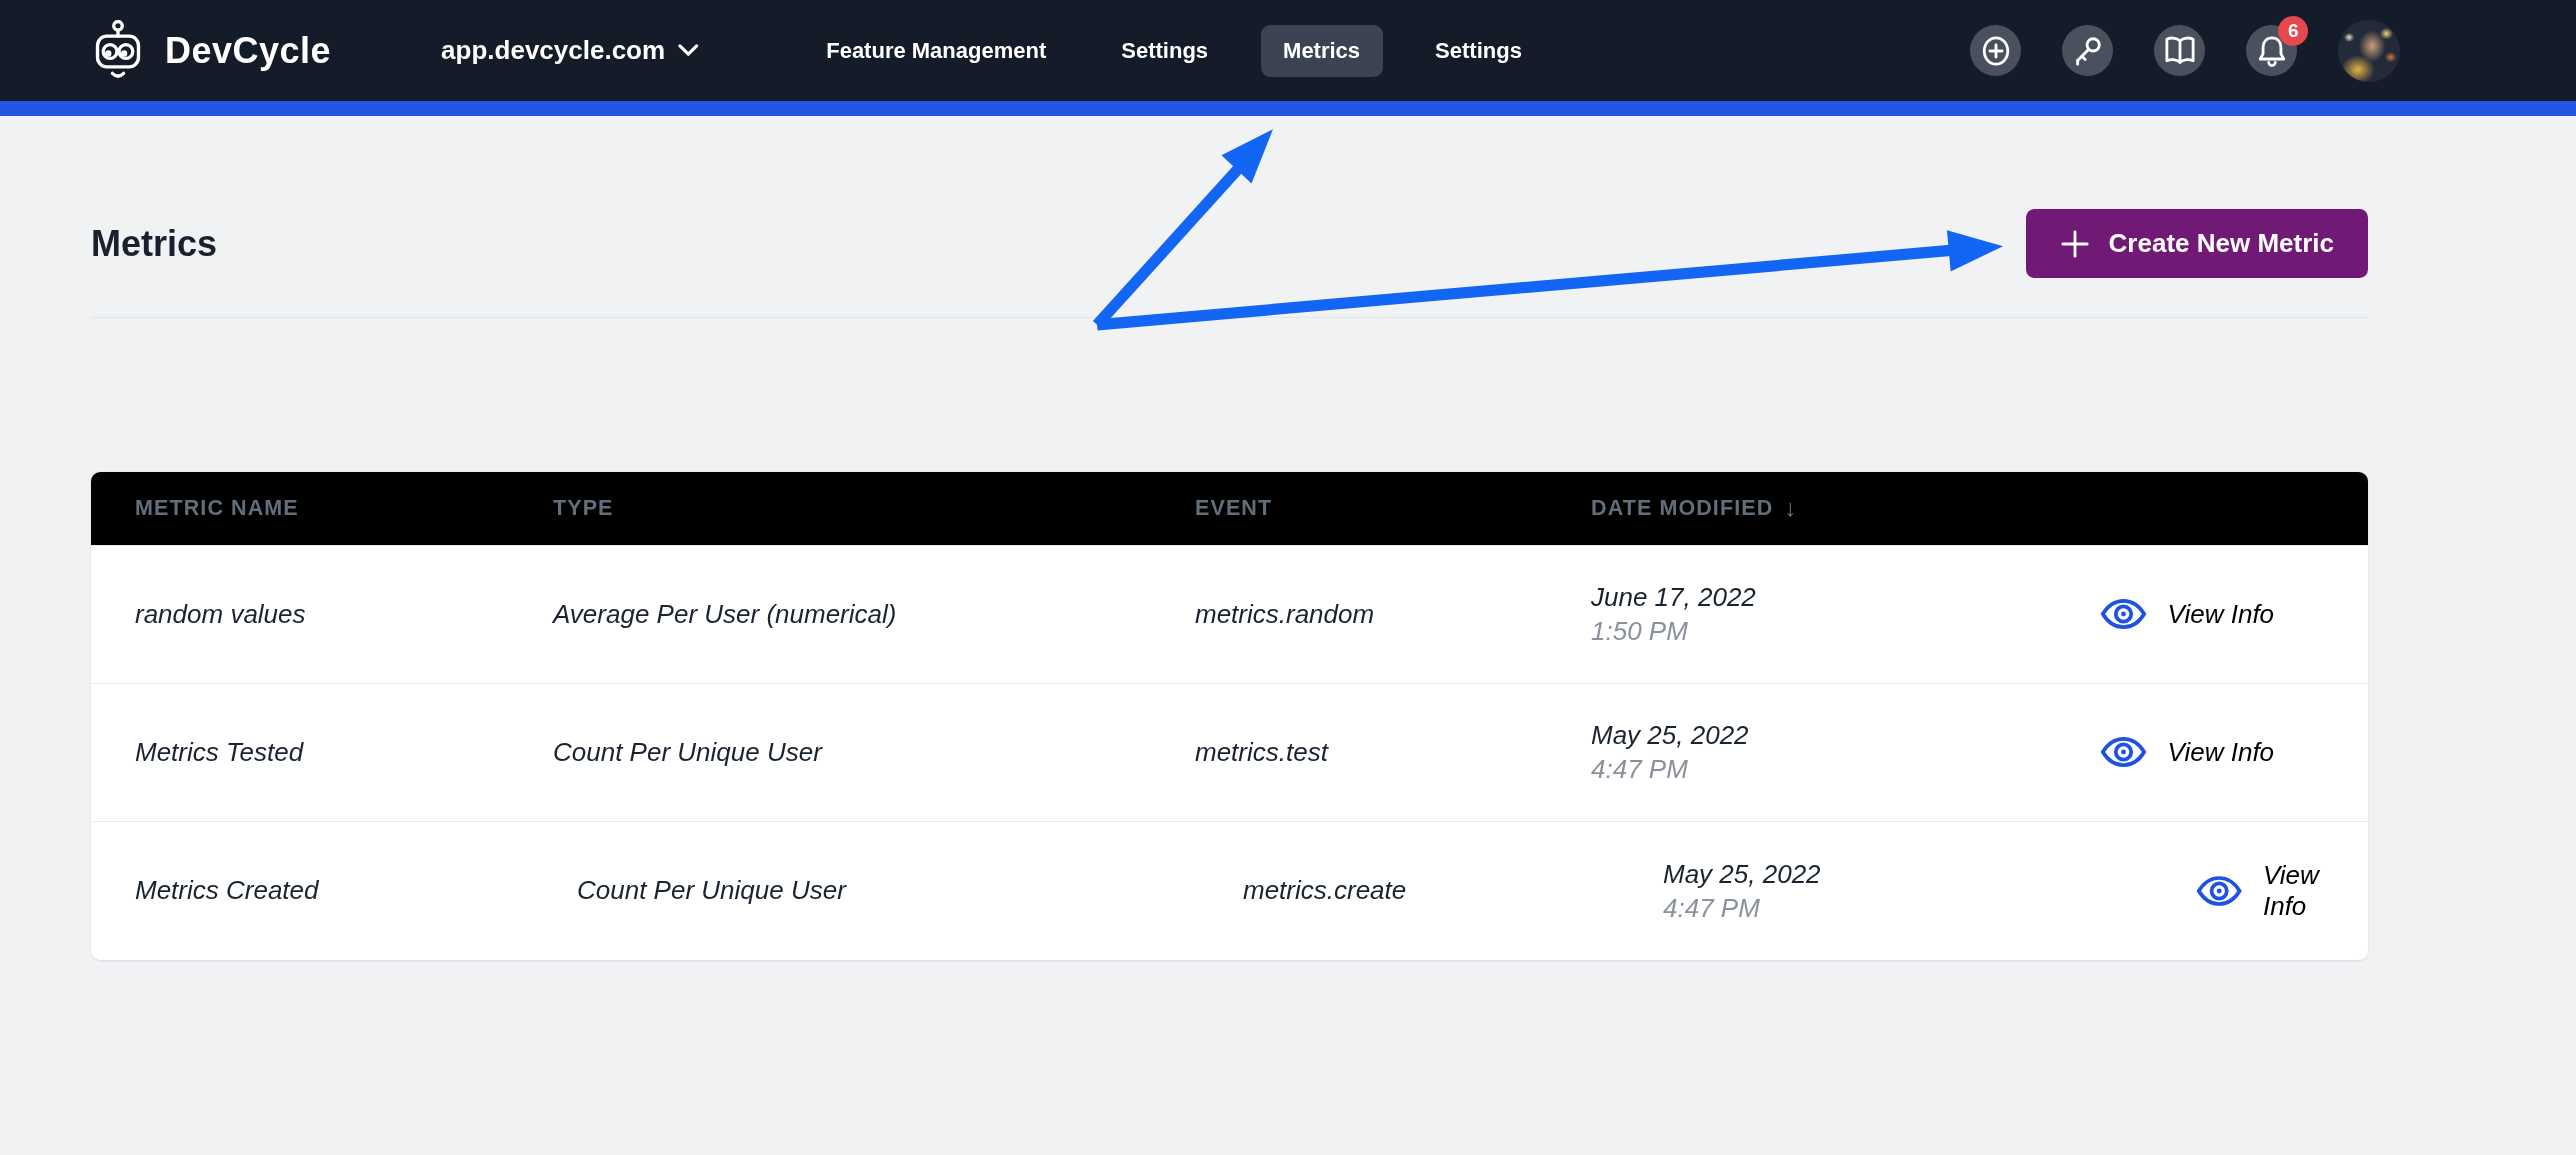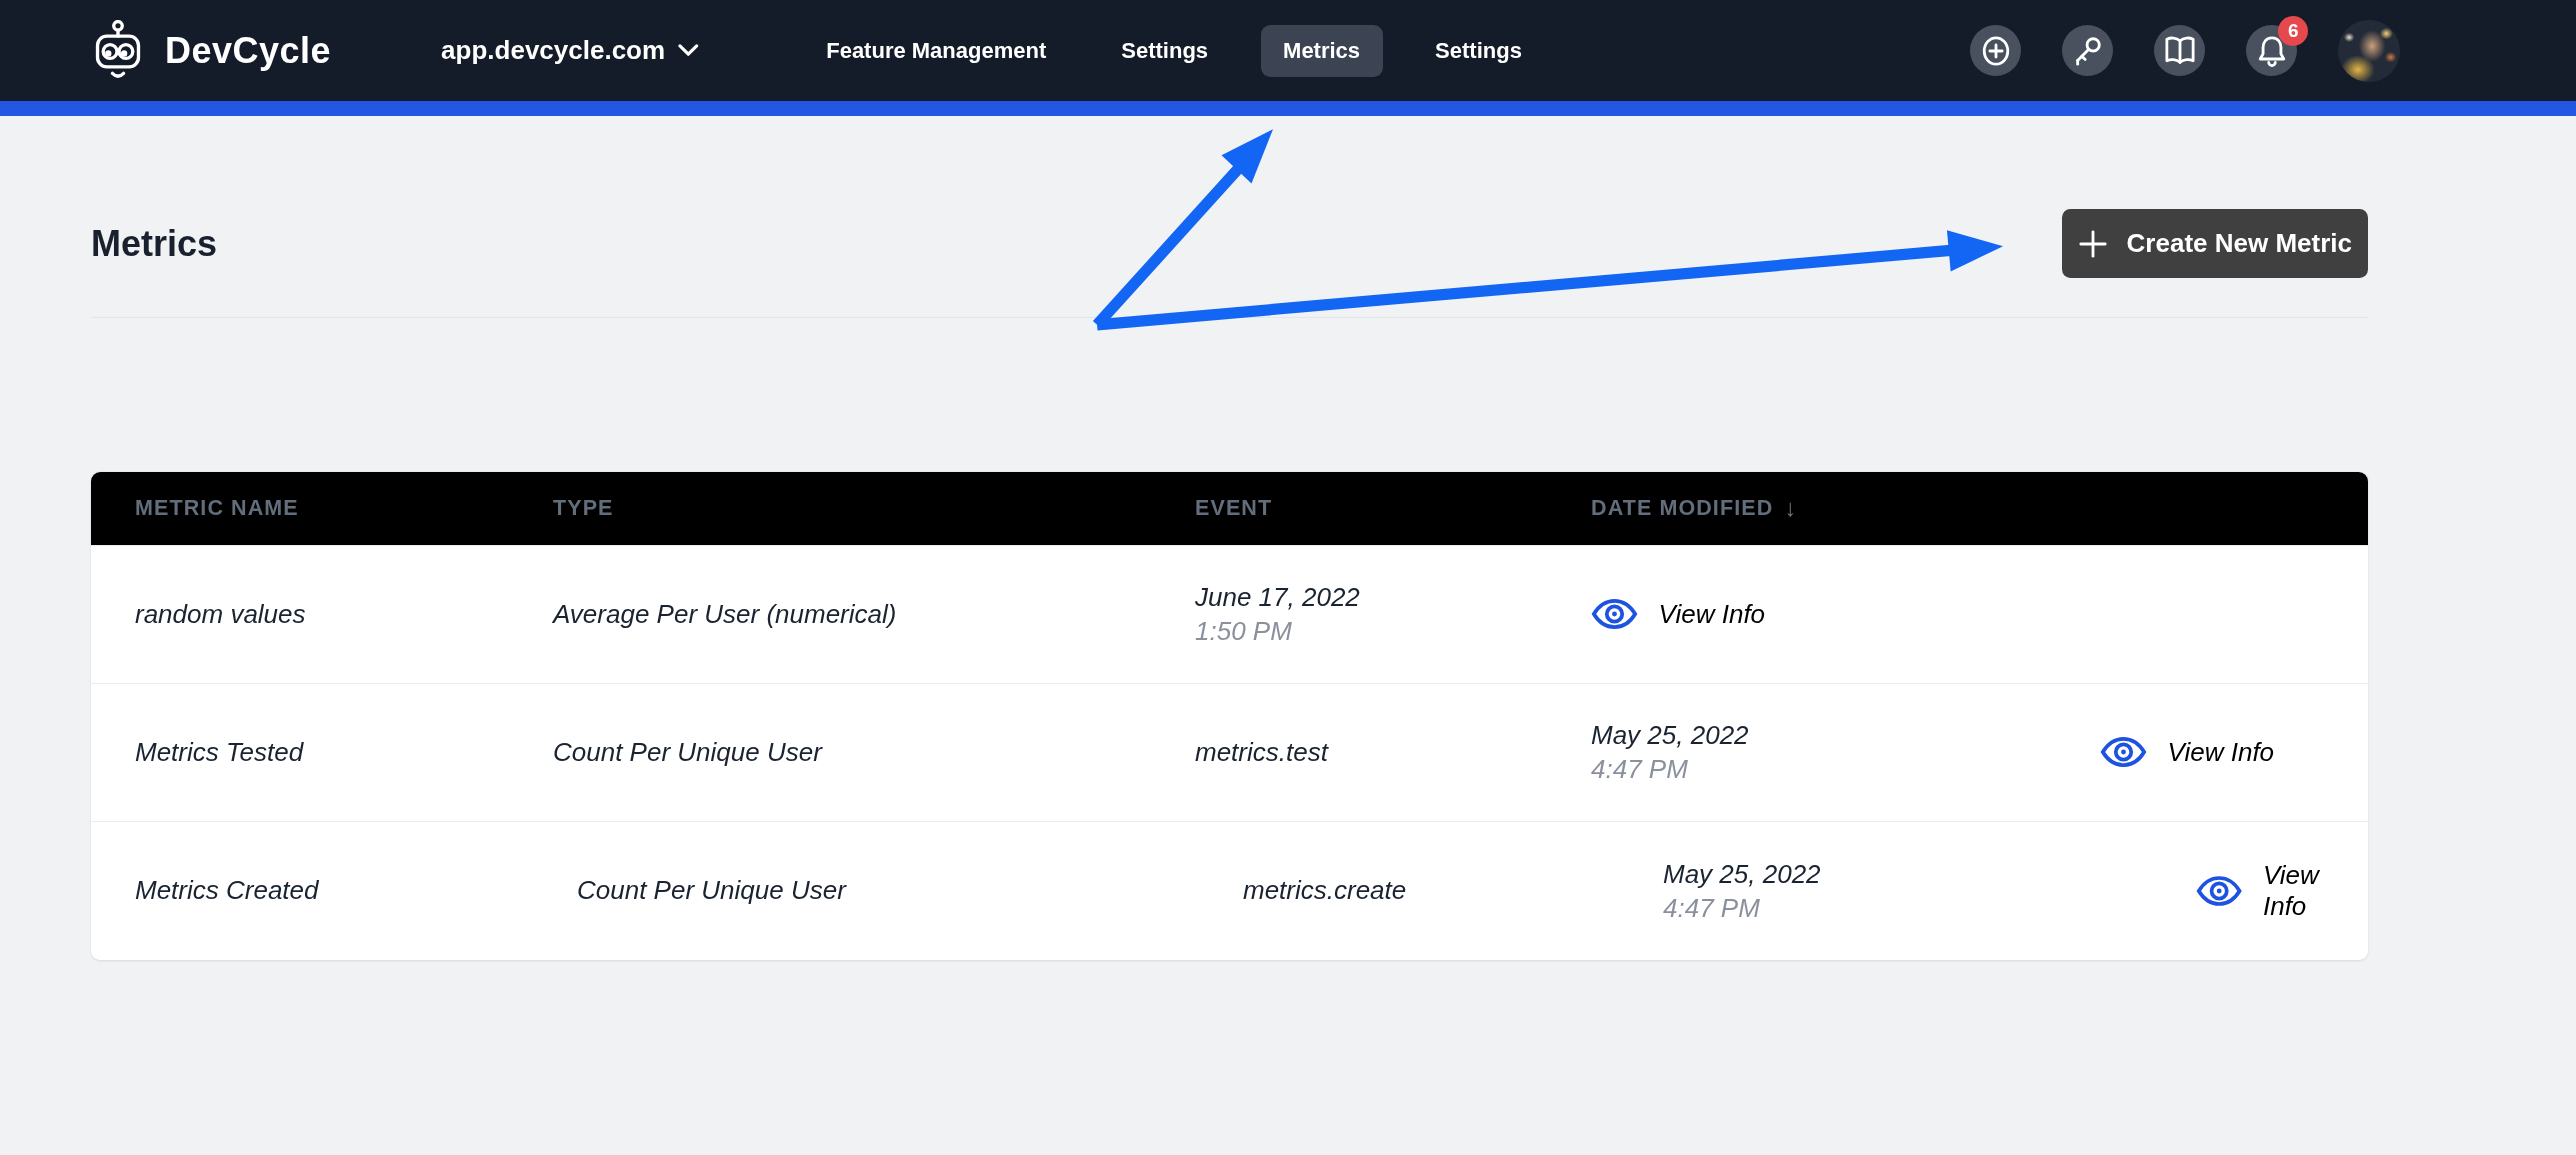--- a/index.html
+++ b/index.html
@@ -61,22 +61,22 @@
   .accent-bar { height:15px; background:#2456e4; position:relative; z-index:2; }
 
   
   .page { margin:0 208px 0 91px; position:relative; z-index:1; }
   .page-head {
     display:flex; align-items:center; justify-content:space-between;
     margin-top:93px; height:69px;
   }
   .page-title { font-size:36px; font-weight:700; color:#19202e; }
   .create-btn {
-    height:69px; padding:0 16px;
-    background:#404040; border:none; border-radius:8.4px;
+    height:69px; padding:0 34px;
+    background:#701a75; border:none; border-radius:8.4px;
     color:#ffffff; font-size:26px; font-weight:600;
     font-family:"Liberation Sans", sans-serif;
     display:flex; align-items:center; gap:19px; cursor:pointer;
   }
   .divider { margin-top:39px; height:0.9px; background:#e2e5e9; border:none; }
 
   
   .card {
     margin-top:154px; background:#ffffff; border-radius:9.4px;
     box-shadow:0 0.9px 2.8px rgba(16,24,40,.08), 0 0.9px 1.9px rgba(16,24,40,.04);
@@ -210,20 +210,21 @@
       <div class="th">
         <span>DATE MODIFIED</span>
         <span class="sort-glyph">↓</span>
       </div>
       <div class="th"></div>
     </div>
 
     <div class="trow">
       <div class="td">random values</div>
       <div class="td">Average Per User (numerical)</div>
+      <div class="td">metrics.random</div>
       <div class="td date">
         <div>June 17, 2022</div>
         <div class="time">1:50 PM</div>
       </div>
       <div class="td action-cell">
         <svg width="47" height="32" viewBox="0 0 50 34">
           <g fill="none" stroke="#1d53e0" stroke-width="4">
             <path d="M3 17 C10 5.5 18 3 25 3 C32 3 40 5.5 47 17 C40 28.5 32 31 25 31 C18 31 10 28.5 3 17 Z"></path>
             <circle cx="25" cy="17" r="8.2"></circle>
             <circle cx="25" cy="17" r="2.6" fill="#1d53e0" stroke="none"></circle>

